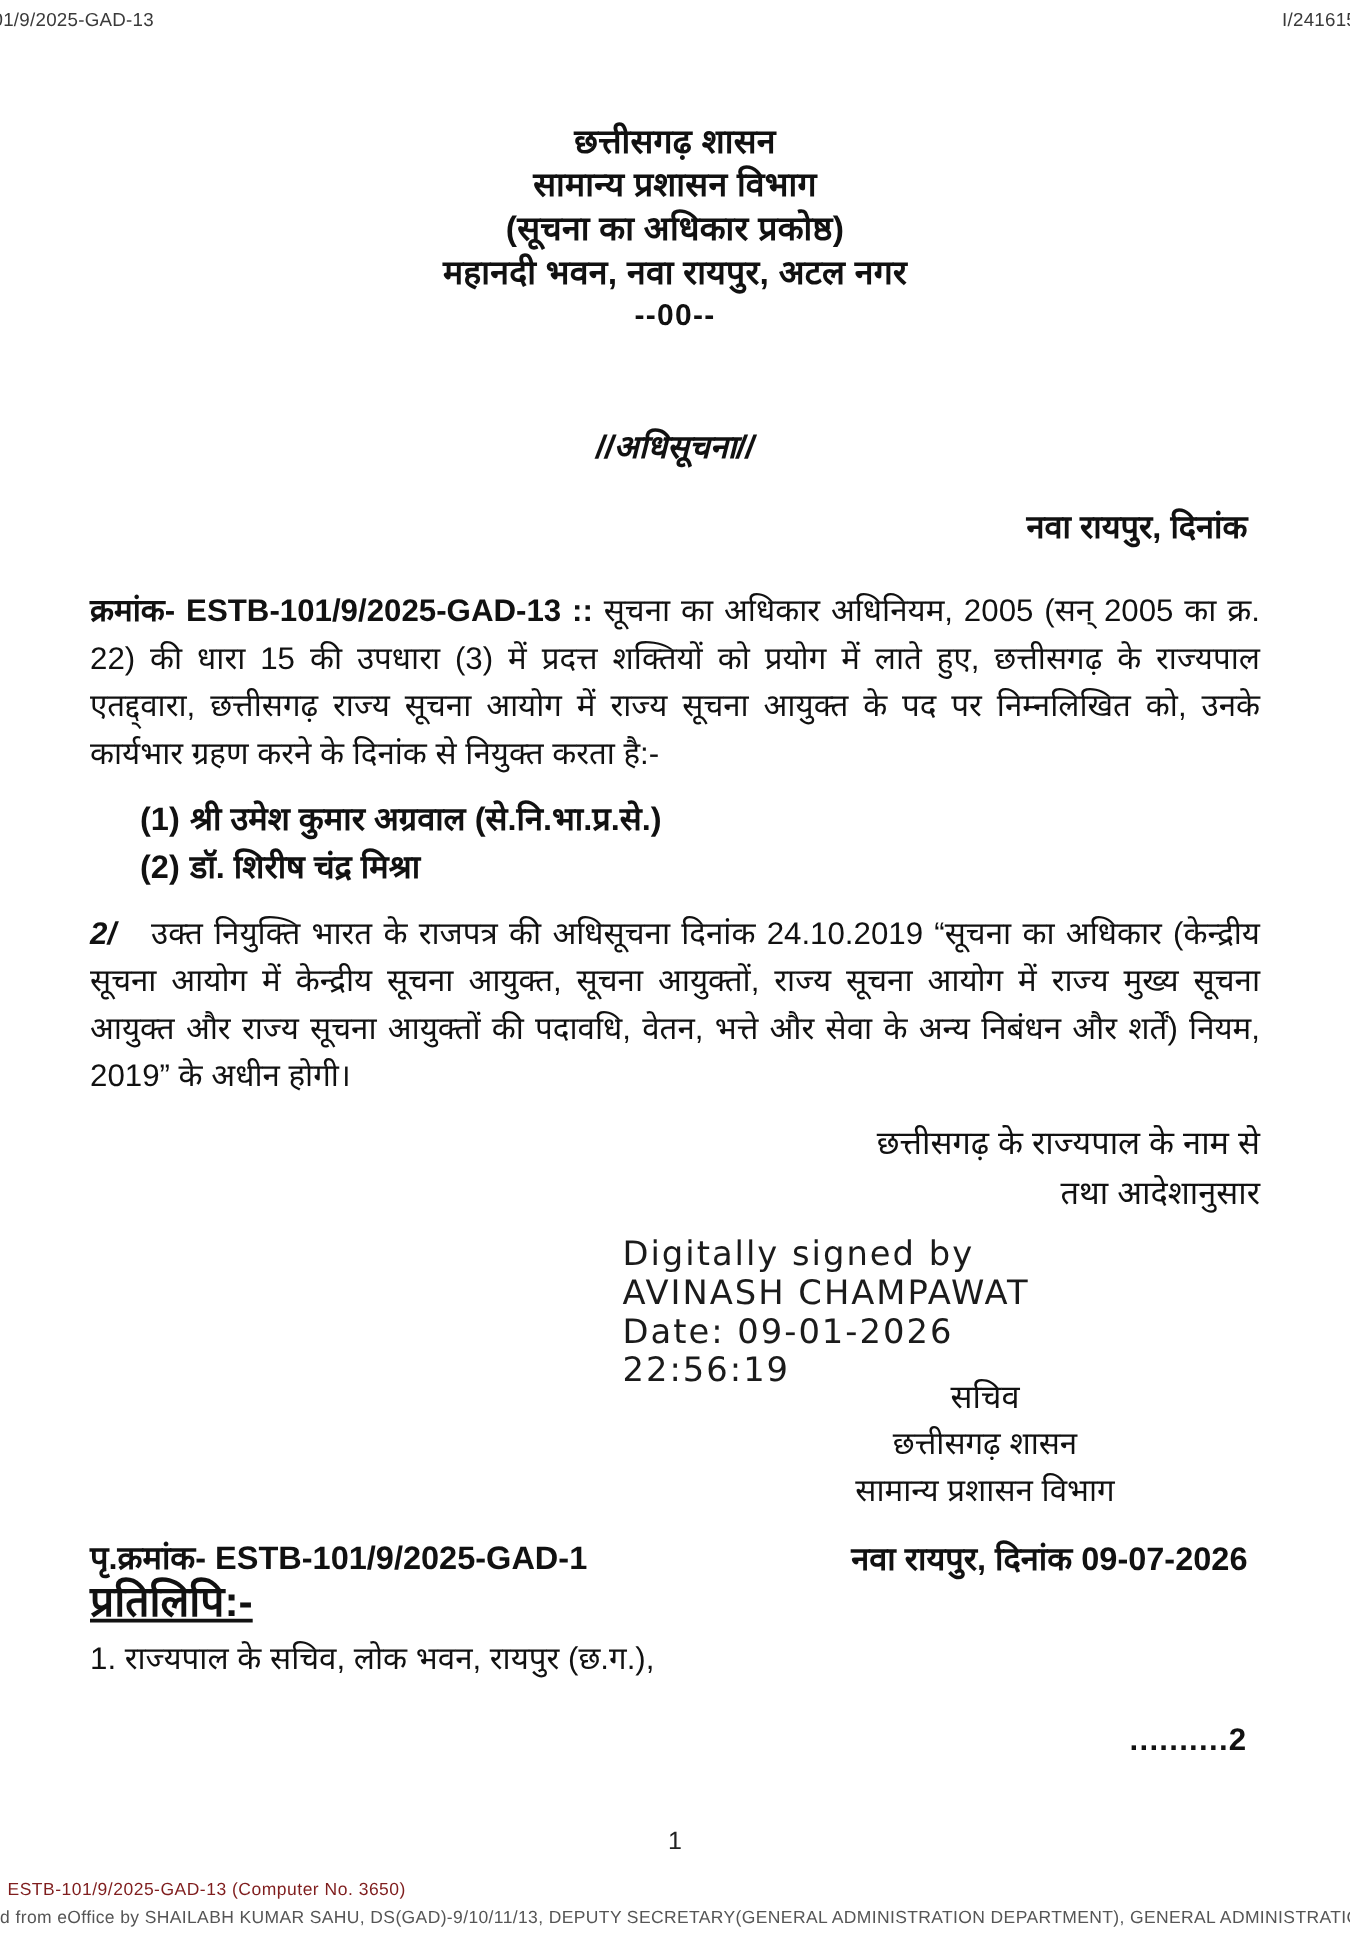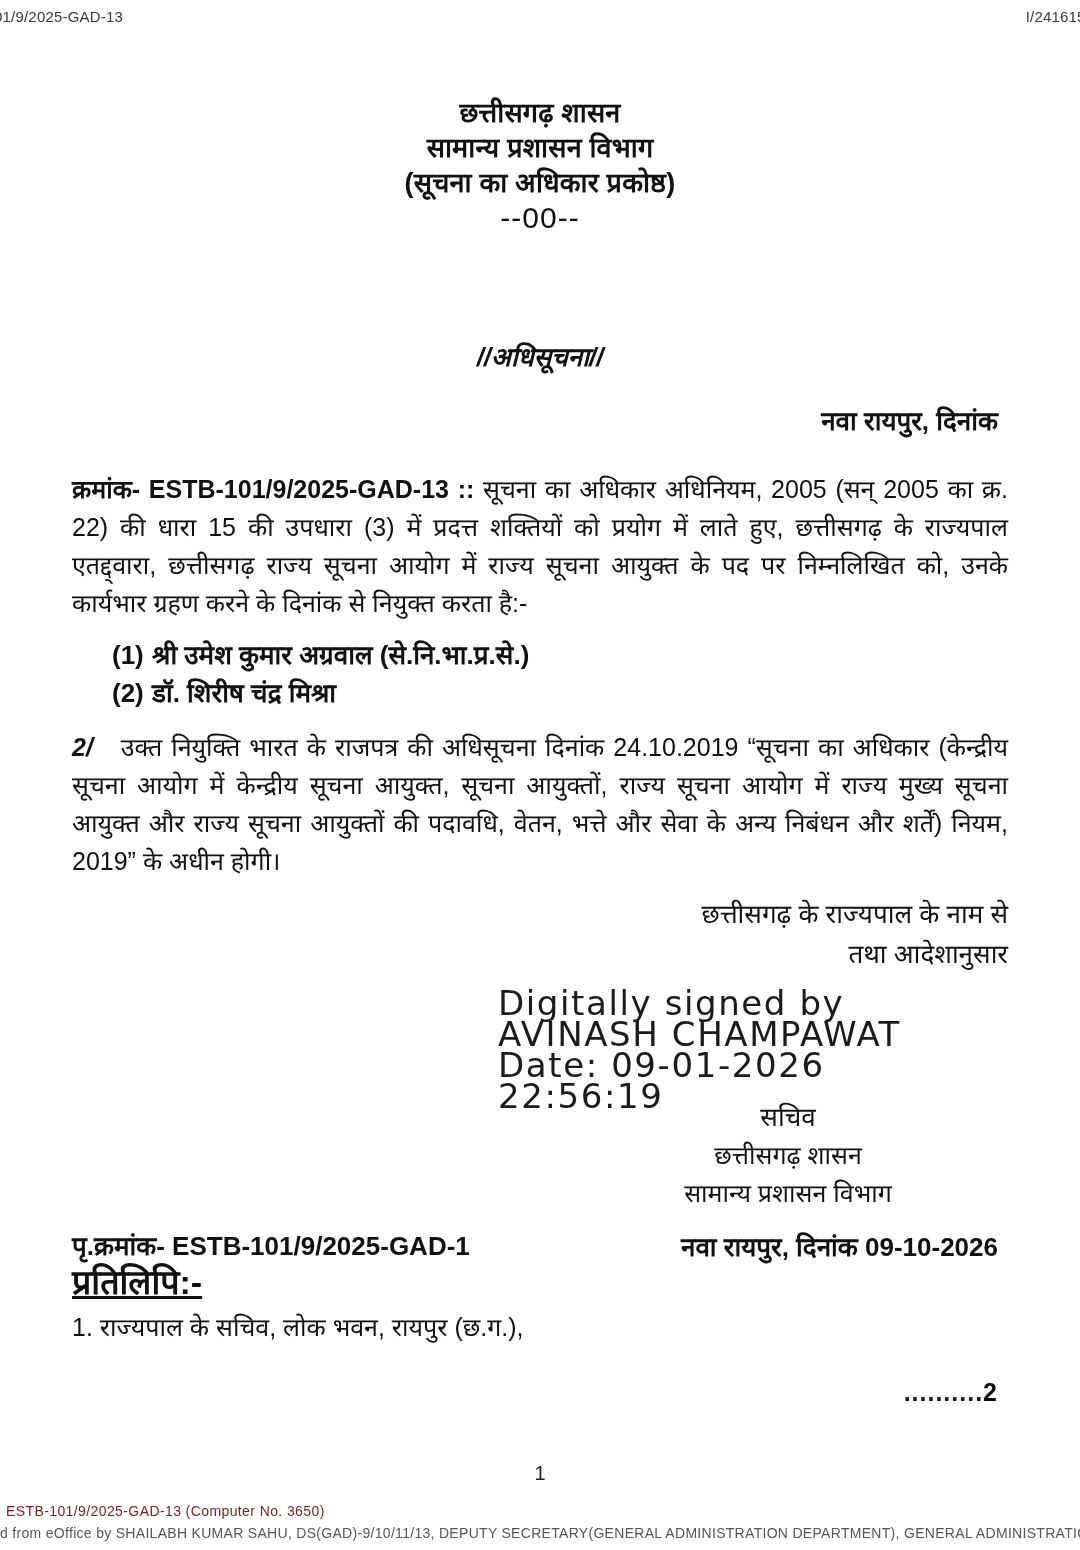--- a/index.html
+++ b/index.html
@@ -54,22 +54,22 @@
     right: 0;
     text-align: center;
   }
   .letterhead .lh-line {
     font-weight: bold;
     font-size: 27px;
     line-height: 35px;
     letter-spacing: 0.2px;
   }
   .letterhead .lh-rule {
-    font-weight: normal;
-    font-size: 30px;
+    font-weight: bold;
+    font-size: 24px;
     line-height: 34px;
     letter-spacing: 1px;
   }
 
   
   .notif-title {
     position: absolute;
     top: 338px;
     left: 0;
     right: 0;
@@ -133,21 +133,21 @@
     font-weight: normal;
     font-size: 26px;
     line-height: 40px;
   }
 
   .dsc-block {
     position: absolute;
     left: 498px;
     top: 988px;
     font-family: "DejaVu Sans", sans-serif;
-    font-size: 34px;
+    font-size: 27px;
     line-height: 31px;
     letter-spacing: 1.6px;
     color: #1b1b1b;
     white-space: pre-line;
   }
 
   .designation {
     position: absolute;
     right: 82px;
     top: 1098px;
@@ -251,20 +251,21 @@
 
   <div class="run-header">
     <span class="run-header-left">01/9/2025-GAD-13</span>
     <span class="run-header-right">I/241615/</span>
   </div>
 
   <div class="letterhead">
     <div class="lh-line">छत्तीसगढ़ शासन</div>
     <div class="lh-line">सामान्य प्रशासन विभाग</div>
     <div class="lh-line">(सूचना का अधिकार प्रकोष्ठ)</div>
+    <div class="lh-line">महानदी भवन, नवा रायपुर, अटल नगर</div>
     <div class="lh-rule">--00--</div>
   </div>
 
   <div class="notif-title">//अधिसूचना//</div>
   <div class="notif-place">नवा रायपुर, दिनांक</div>
 
   <div class="body-block">
 
     <p class="para"><span class="ref-no">क्रमांक- ESTB-101/9/2025-GAD-13 ::</span><span> सूचना का अधिकार अधिनियम, 2005 (सन् 2005 का क्र. 22) की धारा 15 की उपधारा (3) में प्रदत्त शक्तियों को प्रयोग में लाते हुए, छत्तीसगढ़ के राज्यपाल एतद्द्वारा, छत्तीसगढ़ राज्य सूचना आयोग में राज्य सूचना आयुक्त के पद पर निम्नलिखित को, उनके कार्यभार ग्रहण करने के दिनांक से नियुक्त करता है:-</span></p>
 
@@ -296,21 +297,21 @@
     <div class="d-normal">सामान्य प्रशासन विभाग</div>
   </div>
 
   <div class="endorse">
     <div class="e-ref">पृ.क्रमांक- ESTB-101/9/2025-GAD-1</div>
     <div><span class="e-copy">प्रतिलिपि:-</span></div>
     <ul class="e-list">
       <li>1. राज्यपाल के सचिव, लोक भवन, रायपुर (छ.ग.),</li>
     </ul>
   </div>
-  <div class="endorse-place">नवा रायपुर, दिनांक 09-10-2026</div>
+  <div class="endorse-place">नवा रायपुर, दिनांक 09-07-2026</div>
 
   <div class="continued">..........2</div>
 
   <div class="page-number">1</div>
 
   <div class="footer-stamp">ESTB-101/9/2025-GAD-13 (Computer No. 3650)</div>
   <div class="footer-eoffice">ed from eOffice by SHAILABH KUMAR SAHU, DS(GAD)-9/10/11/13, DEPUTY SECRETARY(GENERAL ADMINISTRATION DEPARTMENT), GENERAL ADMINISTRATION DEPARTMENT on 0</div>
 
 </div>
 

